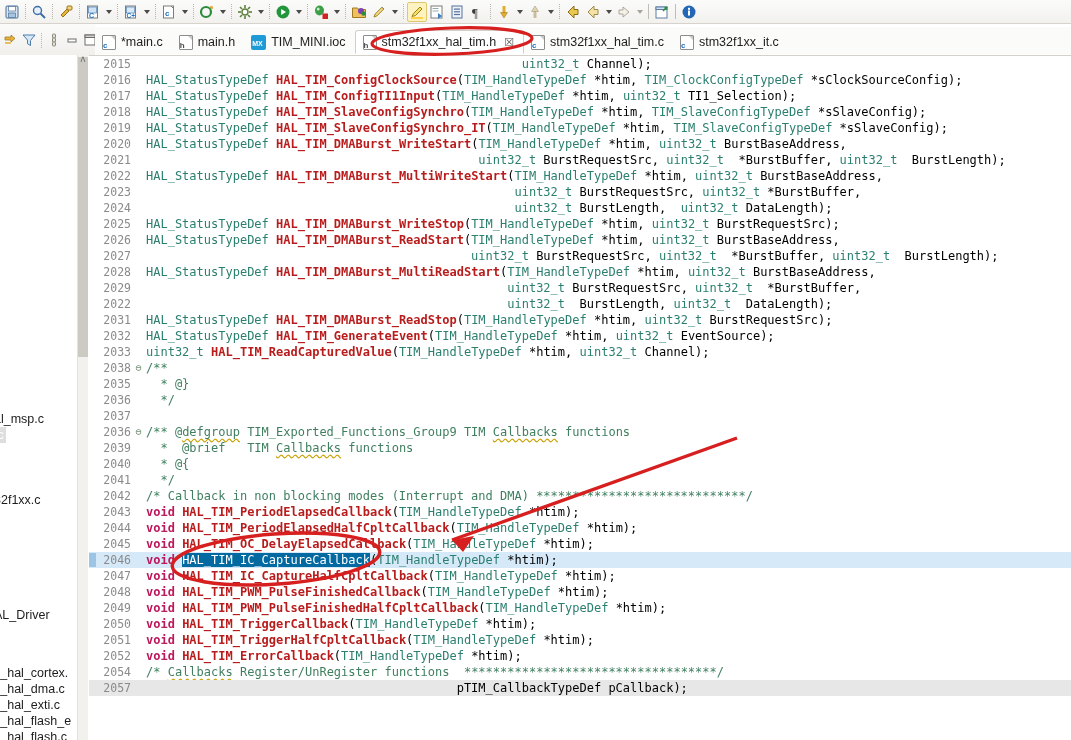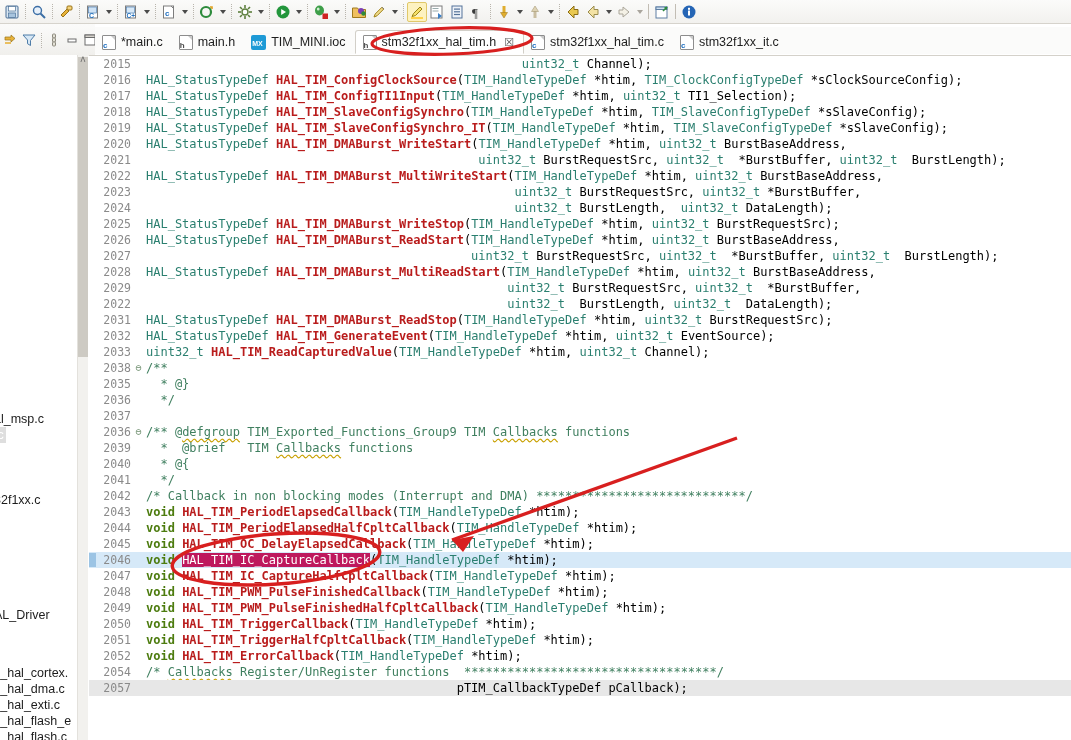--- a/index.html
+++ b/index.html
@@ -157,28 +157,28 @@
     width: 11px; flex:none; text-align:center; color:#6f8f6f; font-size:10px;
     line-height:16px;
   }
   .codetext { flex: 1; padding-left: 2px; margin-top: 7px; }
   .curmark{
     position:absolute; left:0; top:1px; width:7px; height:14px;
     background:#9cc4e4;
   }
 
   
-  .kw   { color: #4d7c0f; font-weight: bold; }        
+  .kw   { color: #be185d; font-weight: bold; }        
   .type { color: #b91c1c; font-weight: bold; }        
   .plain{ color: #000000; }
   .id   { color: #2a7f6f; }                            
   .cmt  { color: #3f7f5f; }
   .cmt.sp { text-decoration: underline; text-decoration-style: wavy;
             text-decoration-color: #c8a000; text-underline-offset: 2px;}
-  .sel  { background: #be185d; color: #ffffff; }
+  .sel  { background: #0369a1; color: #ffffff; }
 
   
   #annot { position:absolute; inset:0; pointer-events:none; }
 </style>
 </head>
 <body>
 
 <div id="app">
 
   <div id="toolbar-row1" class="toolbar">

